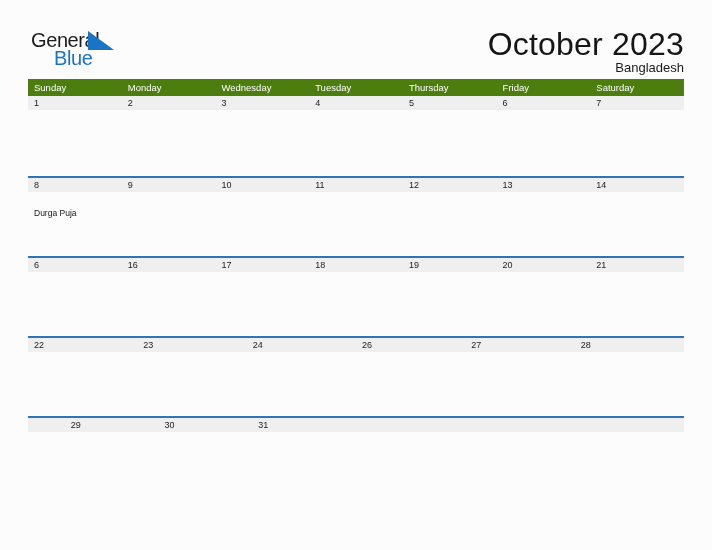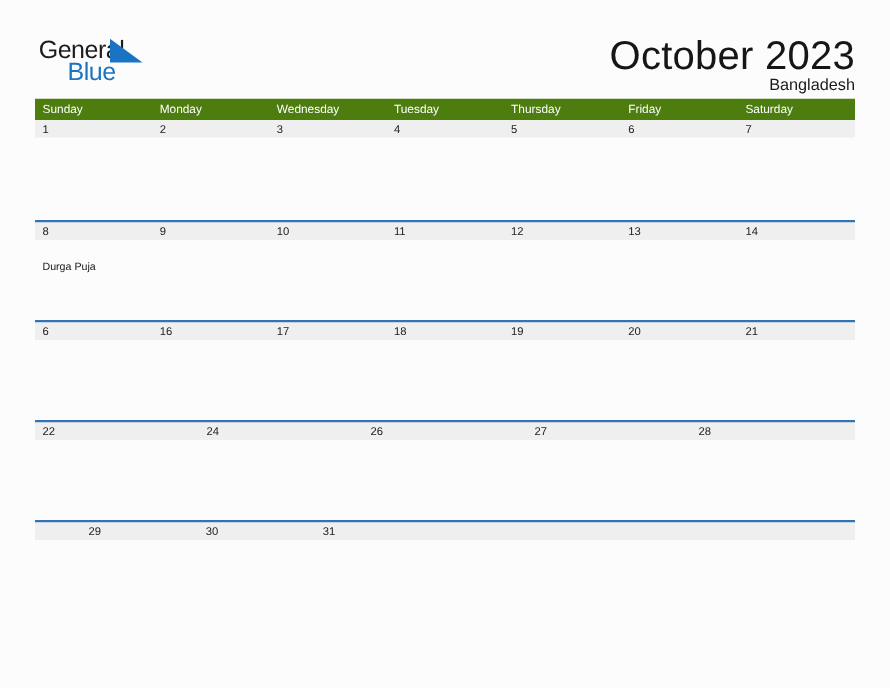--- a/index.html
+++ b/index.html
@@ -355,20 +355,26 @@
     <div class="week">
       <div class="week-band"></div>
       <div class="week-cells">
         <div class="day-cell">
           <span class="daynum">22</span>
           <div class="events">
             <div class="event"></div>
           </div>
         </div>
         <div class="day-cell">
+          <span class="daynum">23</span>
+          <div class="events">
+            <div class="event"></div>
+          </div>
+        </div>
+        <div class="day-cell">
           <span class="daynum">24</span>
           <div class="events">
             <div class="event"></div>
           </div>
         </div>
         <div class="day-cell">
           <span class="daynum">26</span>
           <div class="events">
             <div class="event"></div>
           </div>

